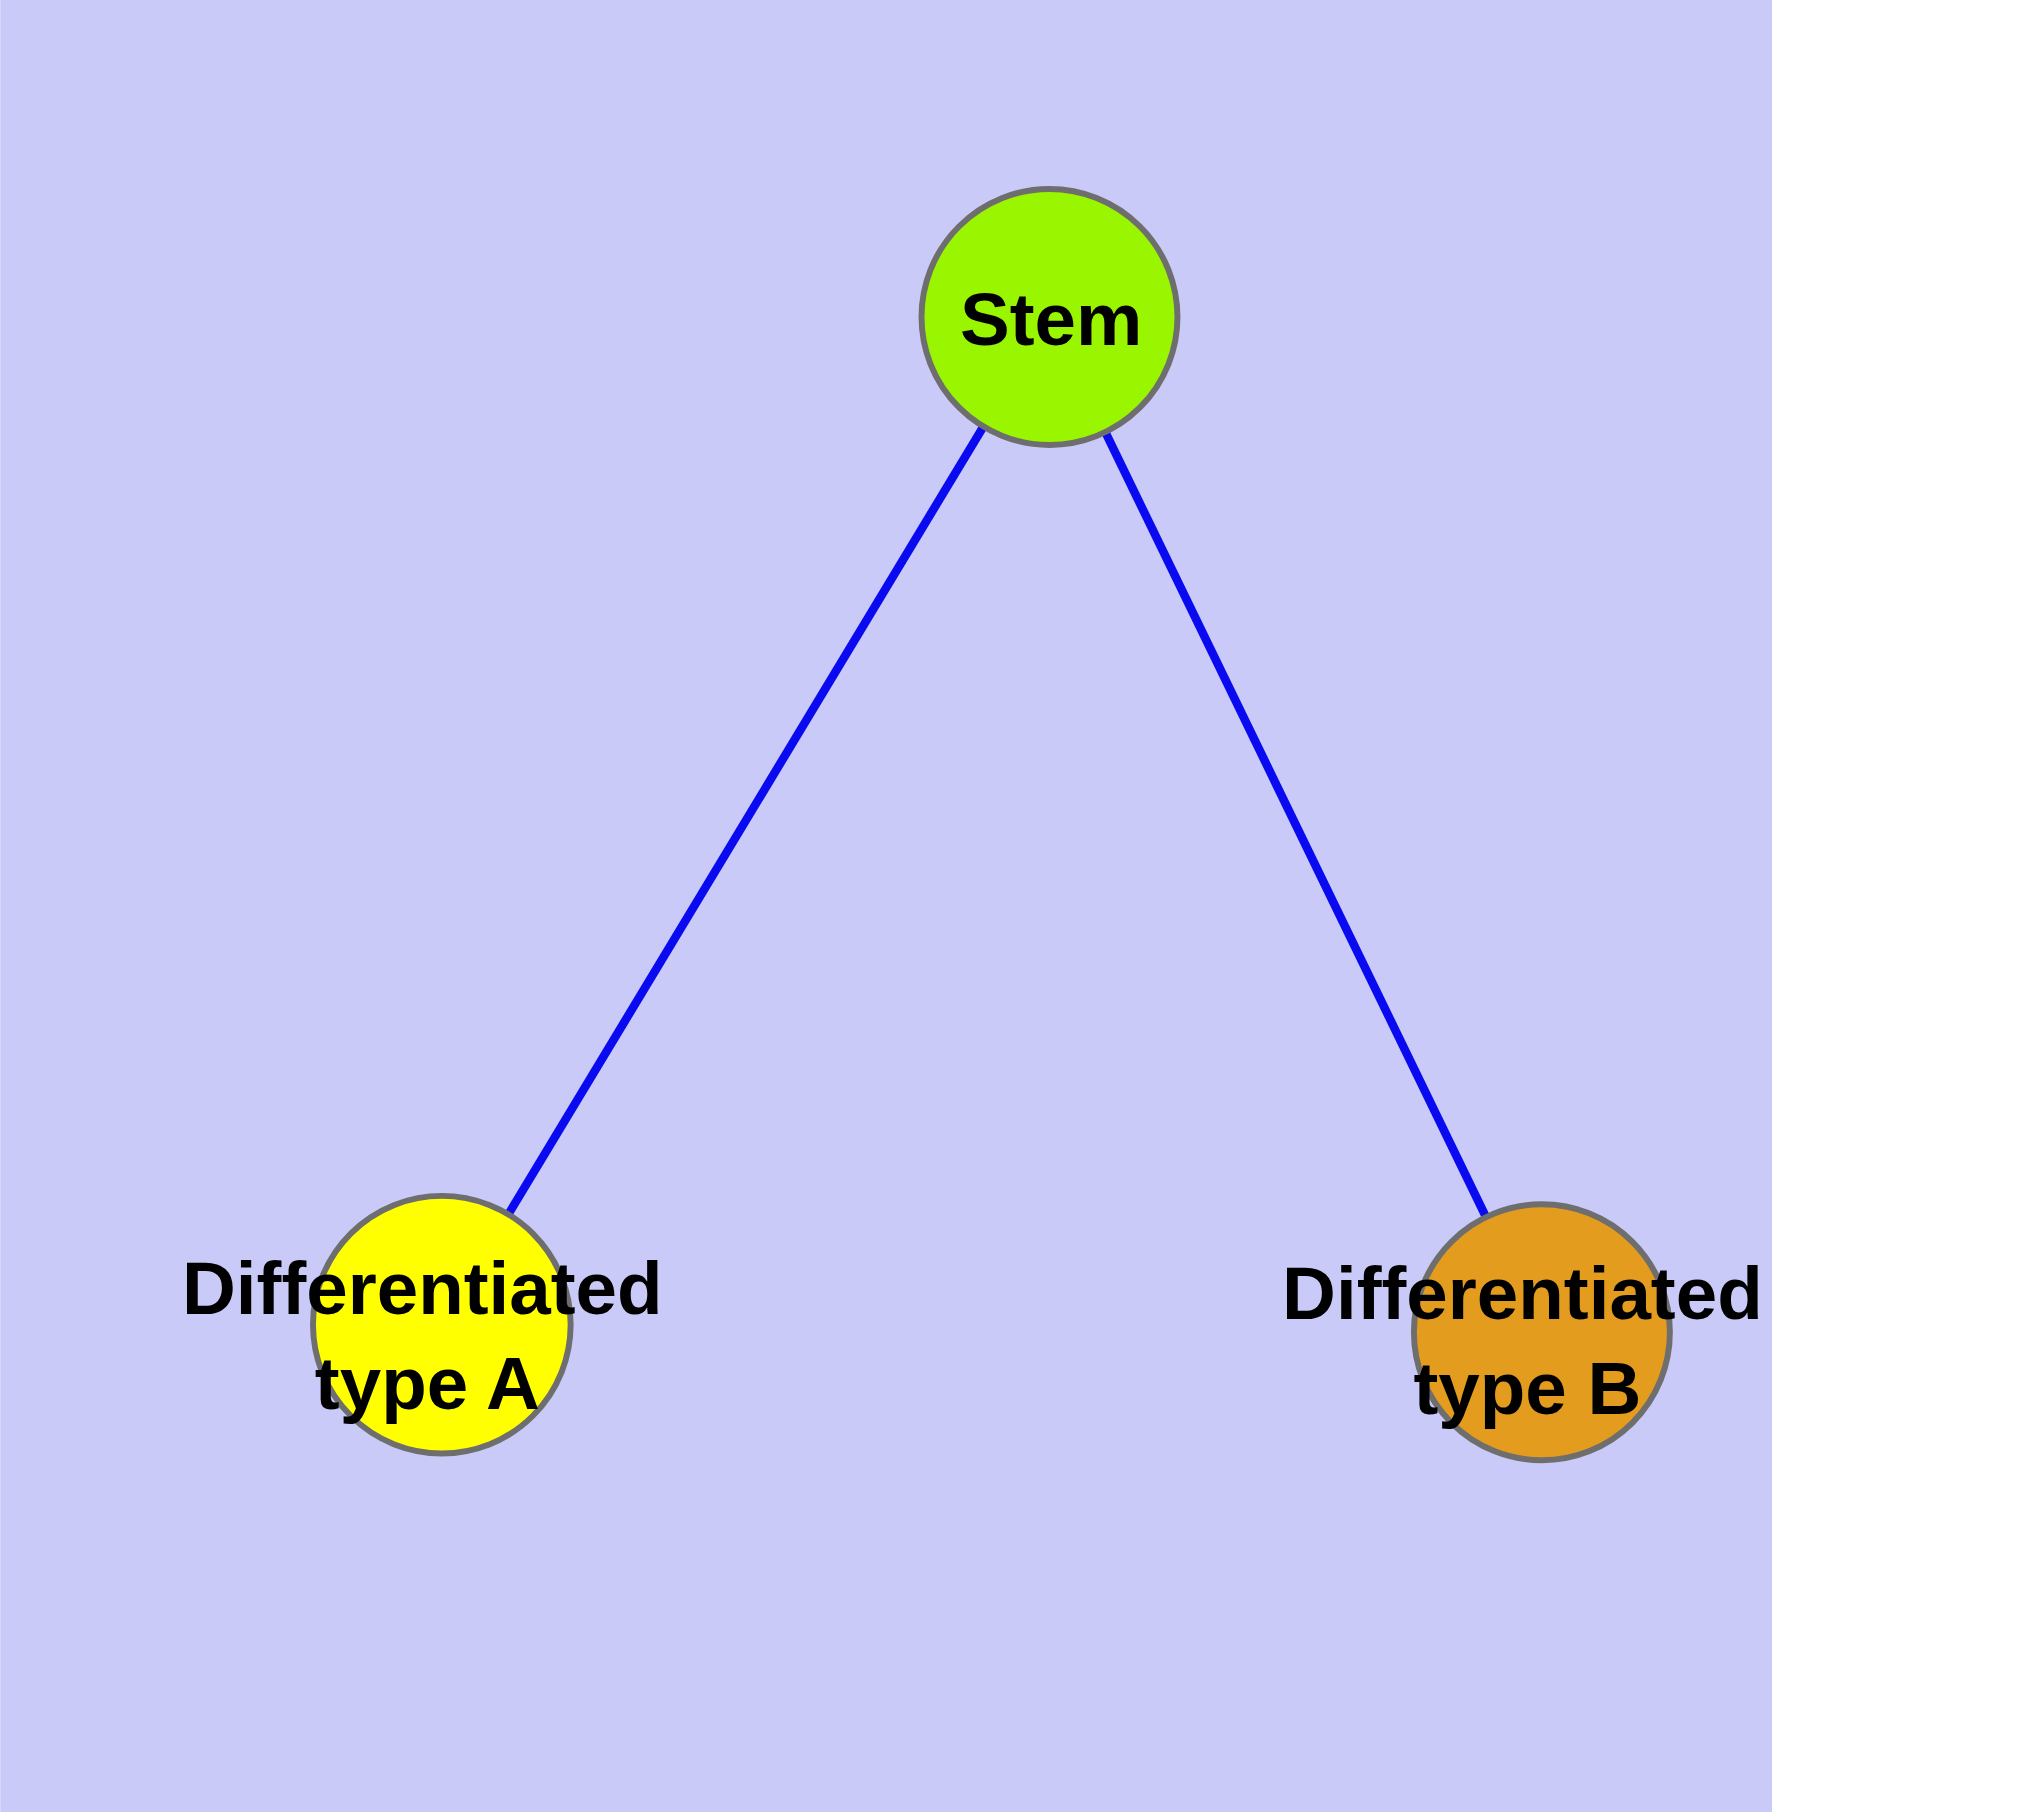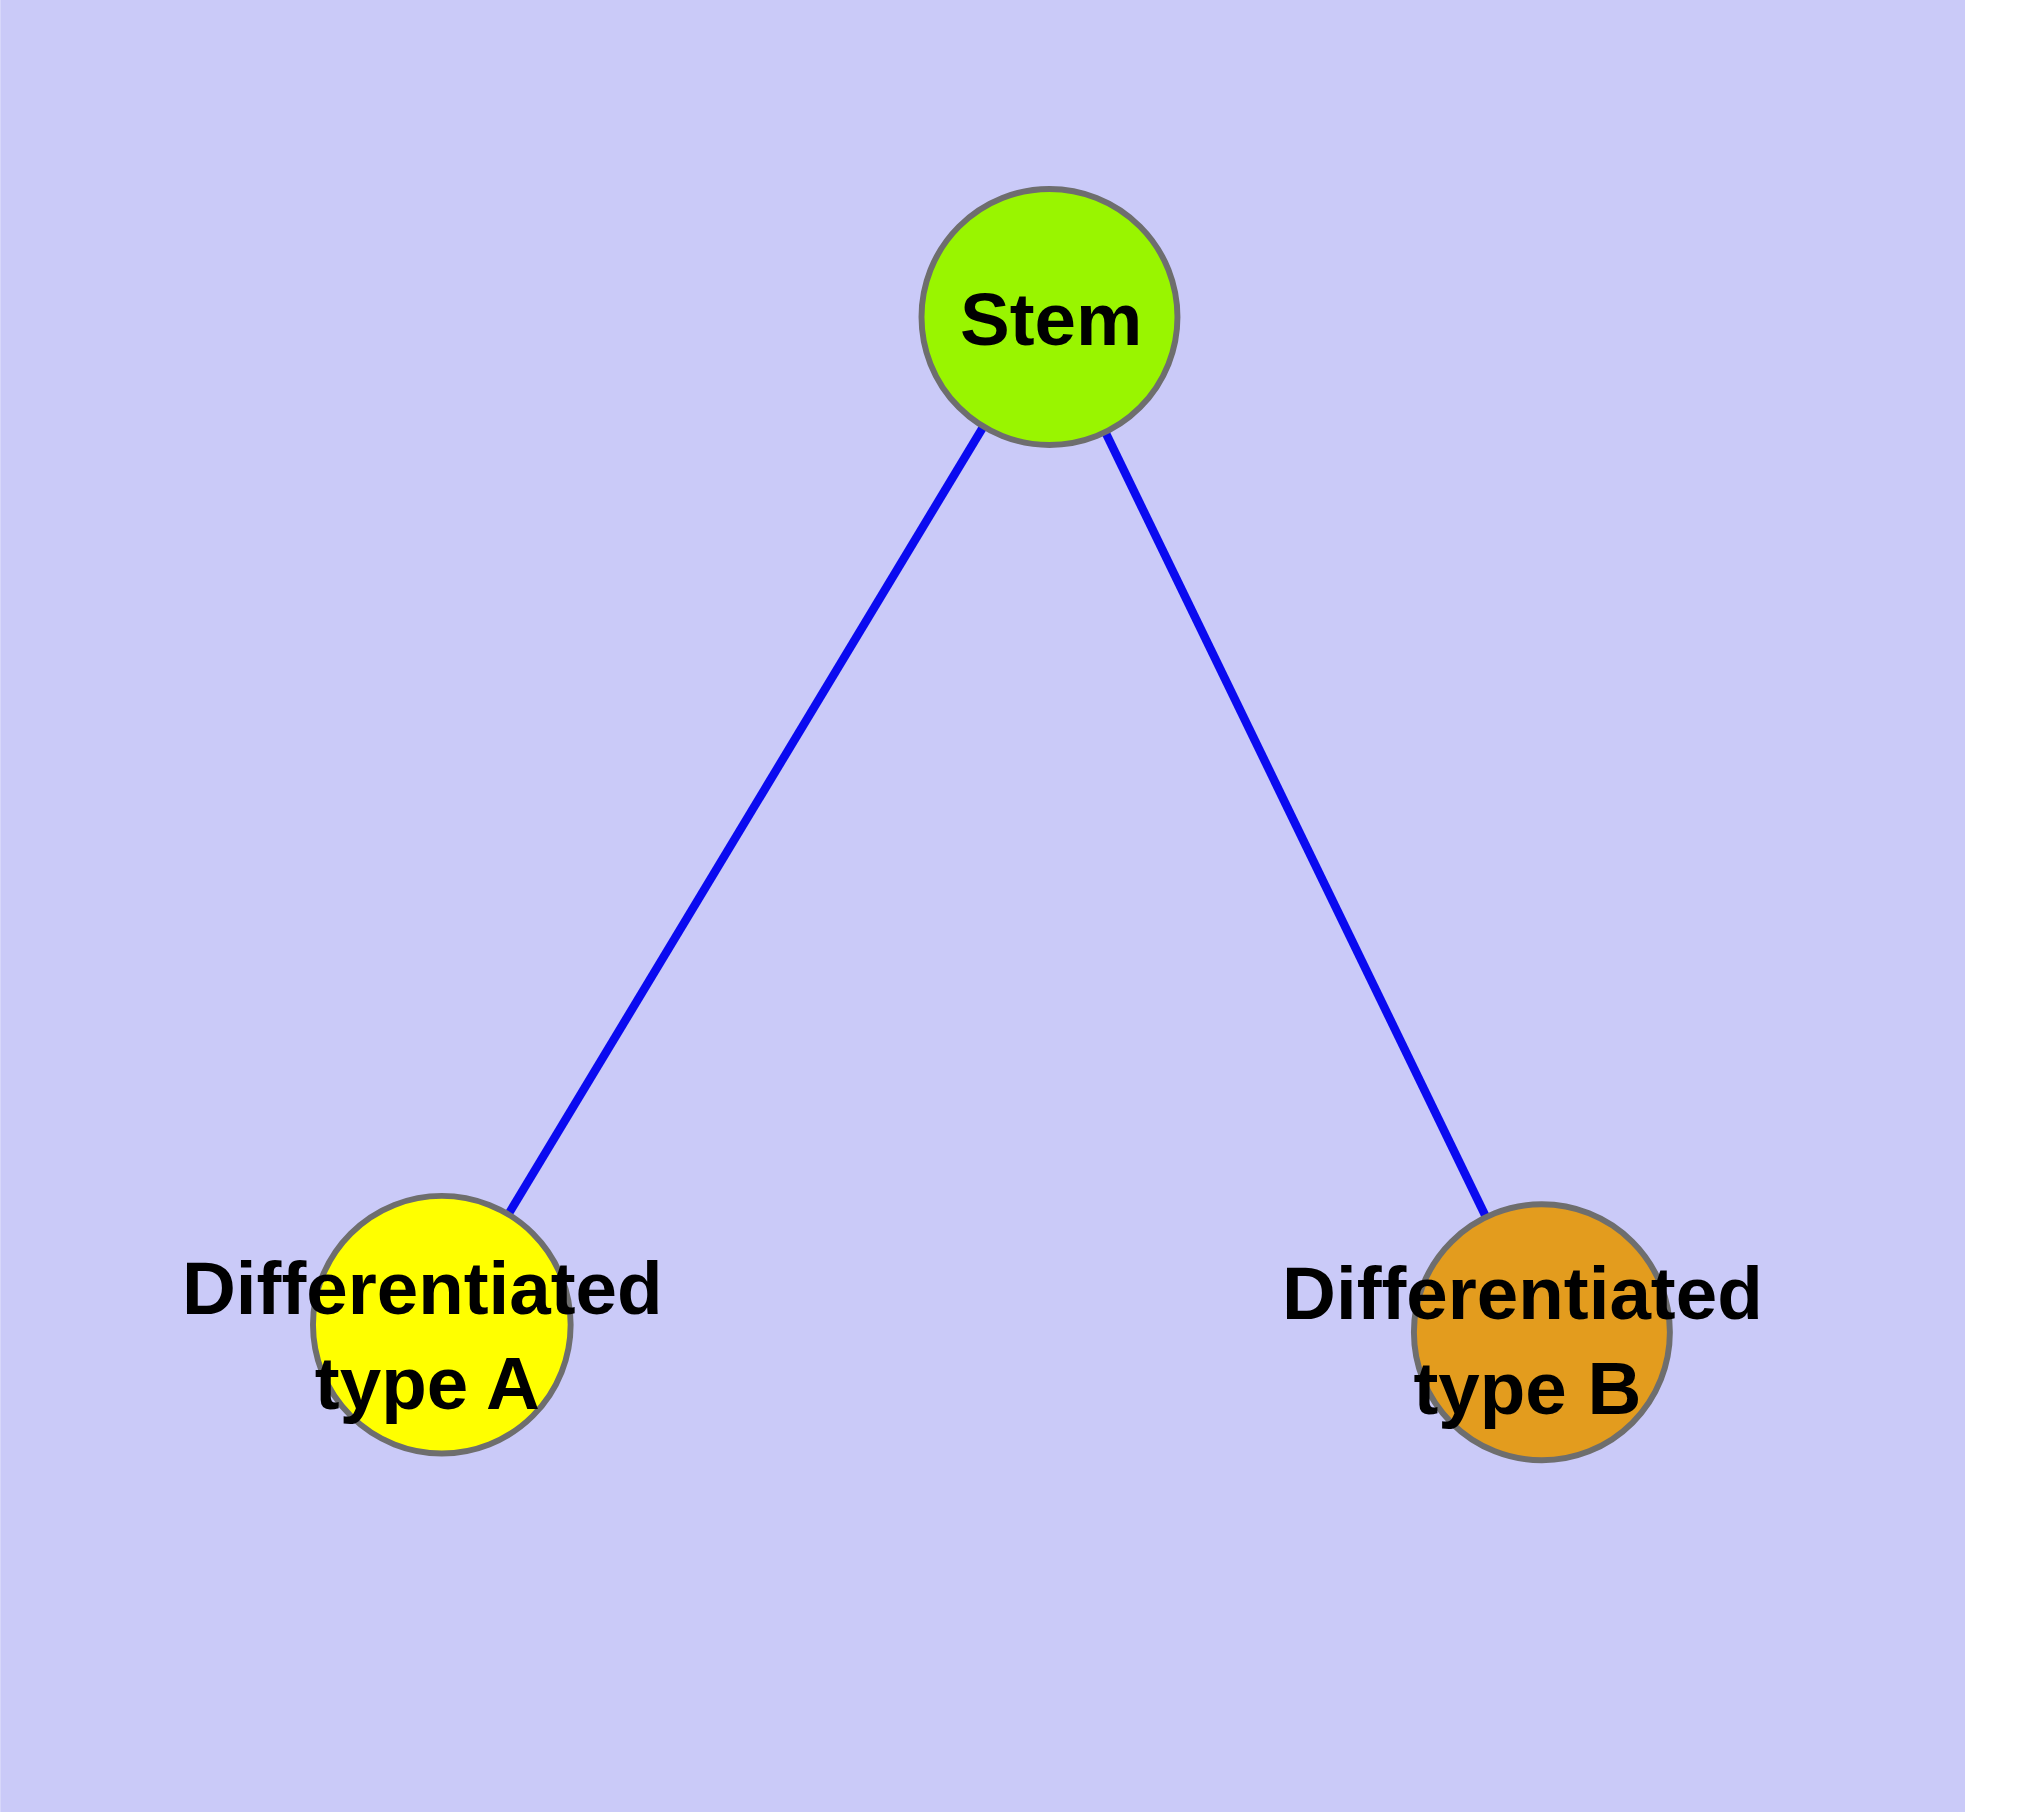--- a/index.html
+++ b/index.html
@@ -1,21 +1,21 @@
 <!DOCTYPE html>
 <html style="font-size:13.6px"><head>
 <meta charset="utf-8">
 <style>
   html, body {
     margin: 0;
     padding: 0;
   }
   .stage {
     position: relative;
-    width: 1965px;
+    width: 1772px;
     height: 1812px;
     overflow: hidden;
   }
   .stage svg {
     display: block;
     width: 2021px;
     height: 1812px;
   }
   svg text.node-label {
     font-family: "Liberation Sans", sans-serif;

